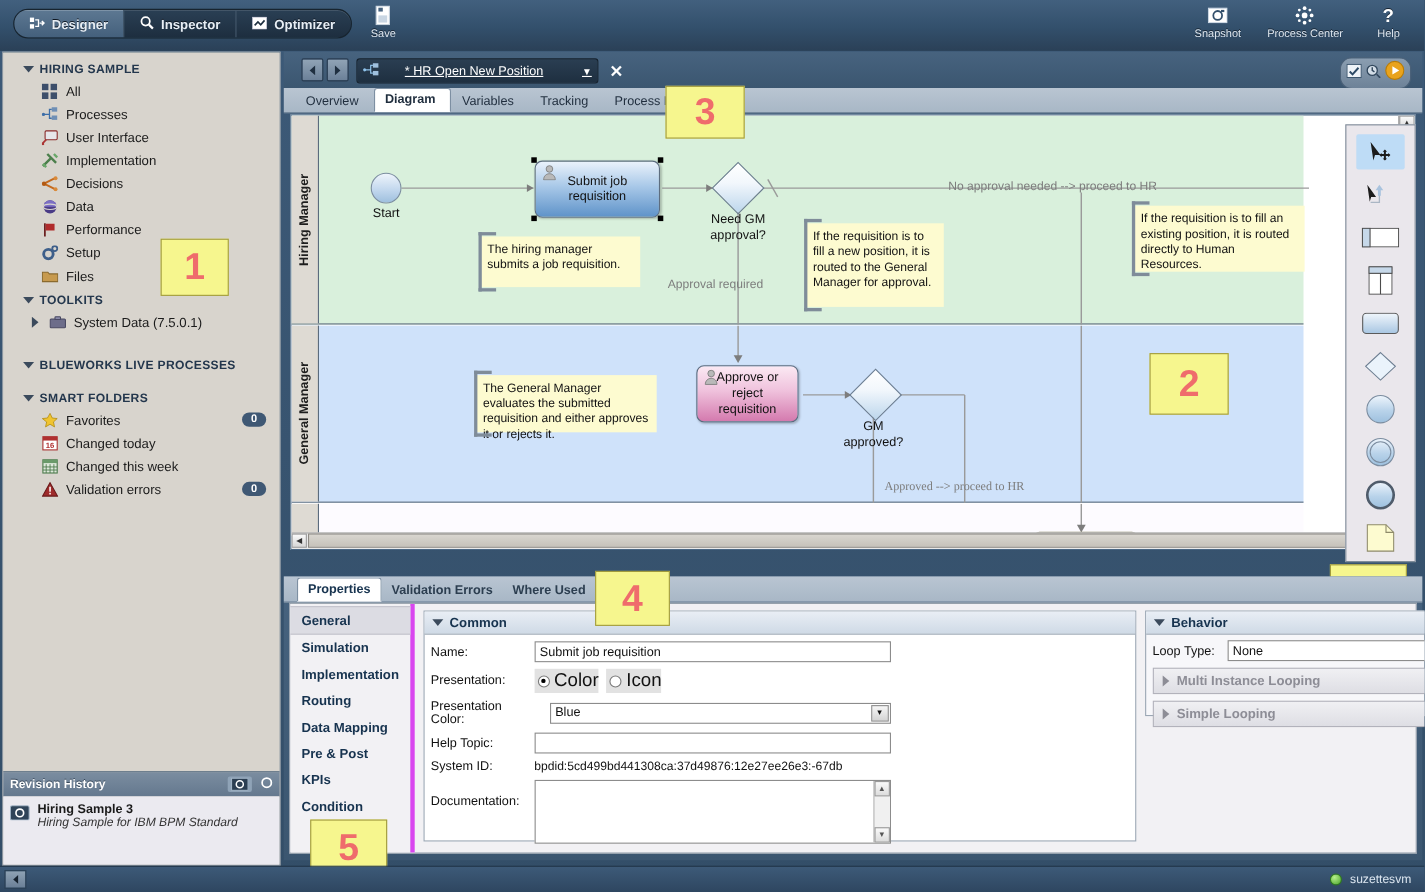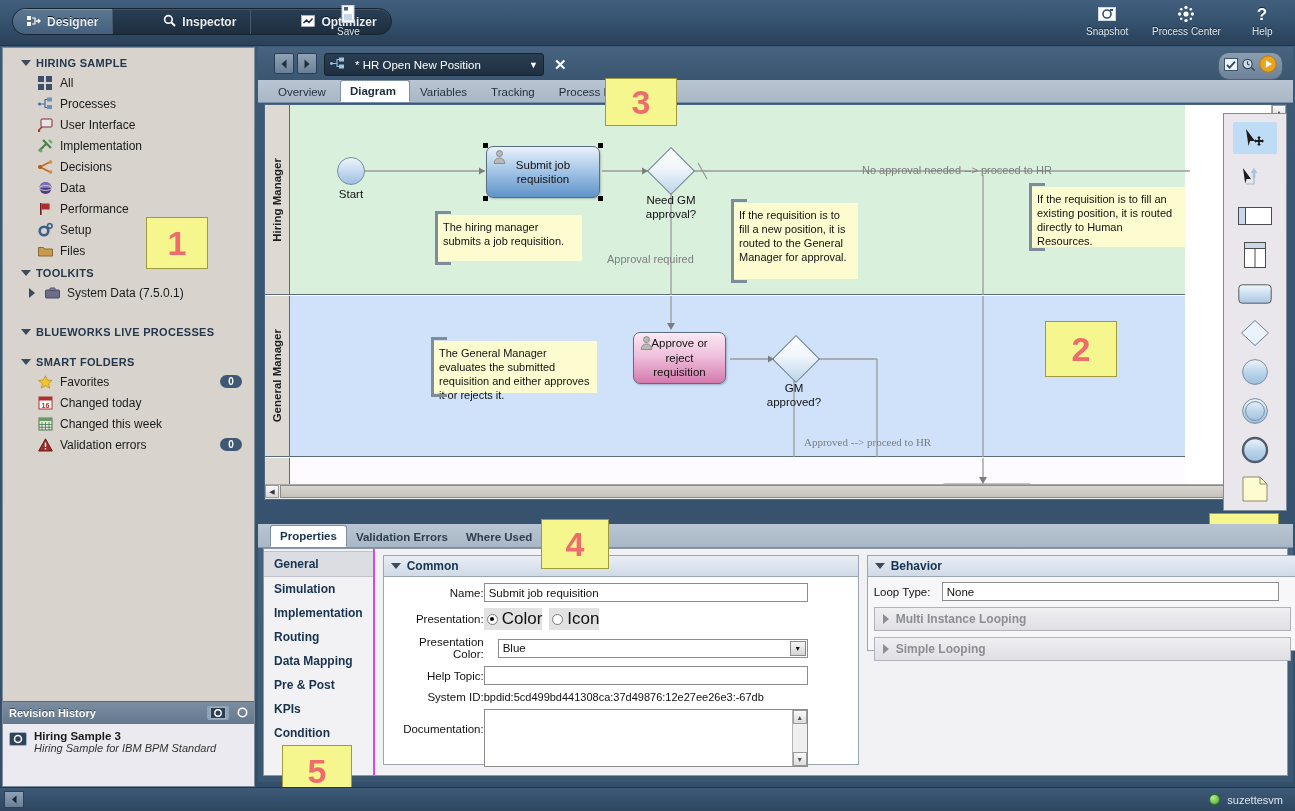--- a/index.html
+++ b/index.html
@@ -23,21 +23,20 @@
     border-bottom: 1px solid #22364a;
   }
   .perspectives {
     position: absolute; left: 12px; top: 8px; height: 27px;
     display: flex; align-items: stretch;
     background: linear-gradient(180deg,#2a3f54 0%,#1d2e3f 100%);
     border: 1px solid #17242f;
     border-radius: 14px;
     overflow: hidden;
     box-shadow: 0 1px 0 rgba(255,255,255,.12) inset;
-    gap: 36px;
   }
   .persp {
     display: flex; align-items: center; gap: 6px;
     padding: 0 14px; color: #e7eef5; font-size: 12px; font-weight: bold;
     cursor: pointer; border-right: 1px solid #44596d;
     text-shadow: 0 -1px 0 #0e1620;
   }
   .persp:last-child { border-right: none; }
   .persp.active {
     background: linear-gradient(180deg,#5d7892 0%,#44607c 100%);
@@ -113,22 +112,22 @@
   .navbtn {
     width: 20px; height: 21px; border: 1px solid #2a3d52;
     background: linear-gradient(180deg,#91a4b6 0%,#6b8098 100%);
     border-radius: 2px; display: flex; align-items: center; justify-content: center;
     cursor: pointer;
   }
   .doc-tab {
     position: absolute; left: 66px; top: 6px; height: 23px; width: 220px;
     background: linear-gradient(180deg,#2a3e52 0%,#1e2f40 100%);
     border: 1px solid #16222e; border-radius: 3px;
-    display: flex; align-items: center; gap: 10px; padding: 0 5px;
-    color: #fff; font-size: 11.5px; cursor: pointer;
+    display: flex; align-items: center; gap: 23px; padding: 0 5px;
+    color: #fff; font-size: 11.5px; cursor: pointer; text-decoration: underline;
   }
   .tabrow {
     position: absolute; left: 0; top: 33px; width: 1035px; height: 23px;
     background: linear-gradient(180deg,#b9c5d2 0%,#a8b7c6 100%);
     display: flex; align-items: flex-end; padding-left: 10px;
     border-bottom: 1px solid #7d8fa2;
   }
   .etab {
     font-size: 11.5px; color: #1f2d3d; padding: 4px 13px 4px 9px;
     cursor: pointer; border: 1px solid transparent; border-bottom: none;
@@ -226,21 +225,21 @@
   }
   .ptab { font-size: 11.5px; color: #2c3e50; font-weight: bold; padding: 4px 9px; cursor: pointer; }
   .ptab.active {
     background: #fff; border: 1px solid #7d8fa2; border-bottom: 1px solid #fff;
     border-radius: 3px 3px 0 0; color: #17334f;
   }
   .props-body {
     position: absolute; left: 5px; top: 24px; width: 1025px; height: 228px;
     background: #f2f1f4; border: 1px solid #8b97a4; display: flex;
   }
-  .props-nav { width: 147px; background: #f2f1f4; border-right: 2px solid #d946ef; padding-top: 2px; position: relative; }
+  .props-nav { width: 147px; background: #f2f1f4; border-right: 4px solid #d946ef; padding-top: 2px; position: relative; }
   .pnav-item {
     font-size: 12px; font-weight: bold; color: #17334f;
     padding: 5px 10px; cursor: pointer;
   }
   .pnav-item.active { background: #dcdce3; border-top: 1px solid #c2c2cb; border-bottom: 1px solid #c2c2cb; }
   .props-main { flex: 1; display: flex; padding: 6px 6px 6px 8px; gap: 8px; }
   .section {
     border: 1px solid #9aa6b3; background: #fff;
   }
   .sec-hdr {
@@ -928,21 +927,21 @@
         <div class="pnav-item"><span>KPIs</span></div>
         <div class="pnav-item"><span>Condition</span></div>
 
         <div class="sticky" style="left:18px; top:196px; width:70px; height:52px;">
           <span>5</span>
         </div>
       </div>
 
       <div class="props-main">
 
-        <div class="section" style="width:476px; height:210px;text-align:right;">
+        <div class="section" style="width:648px; height:210px;">
           <div class="sec-hdr">
             <span class="tri-d"></span>
             <span>Common</span>
           </div>
 
           <div class="frow">
             <span class="flabel">Name:</span>
             <span class="finput" style="width:324px;">Submit job requisition</span>
           </div>
 

